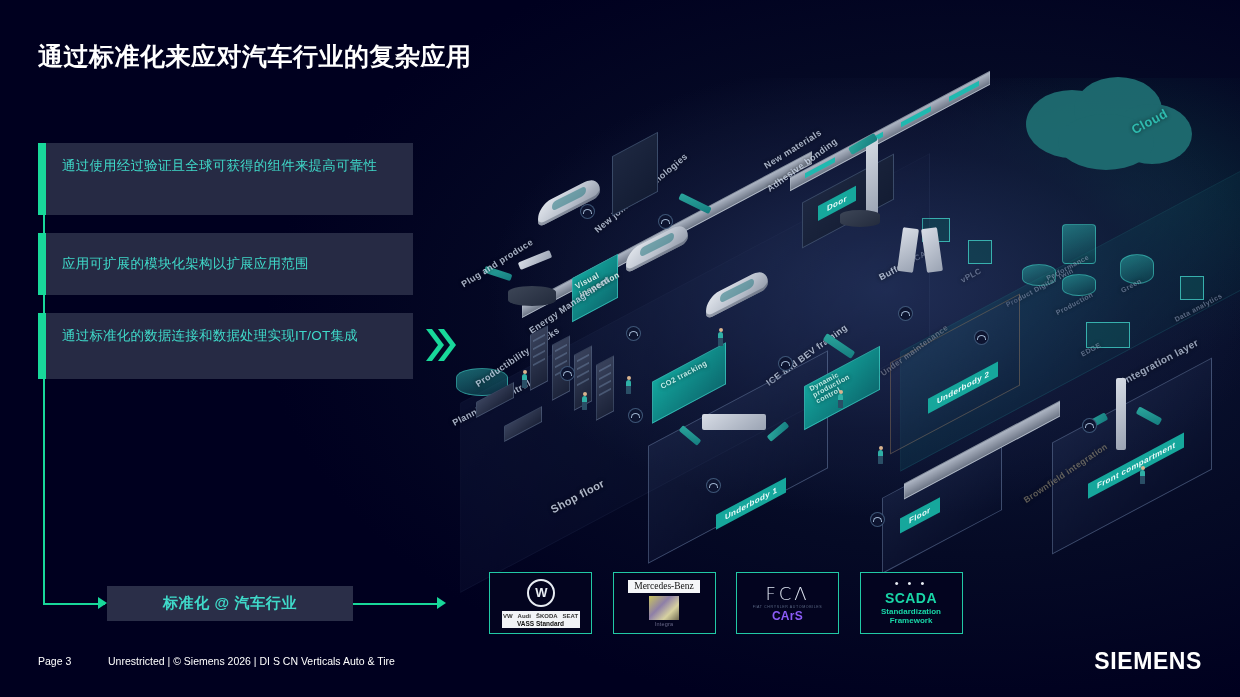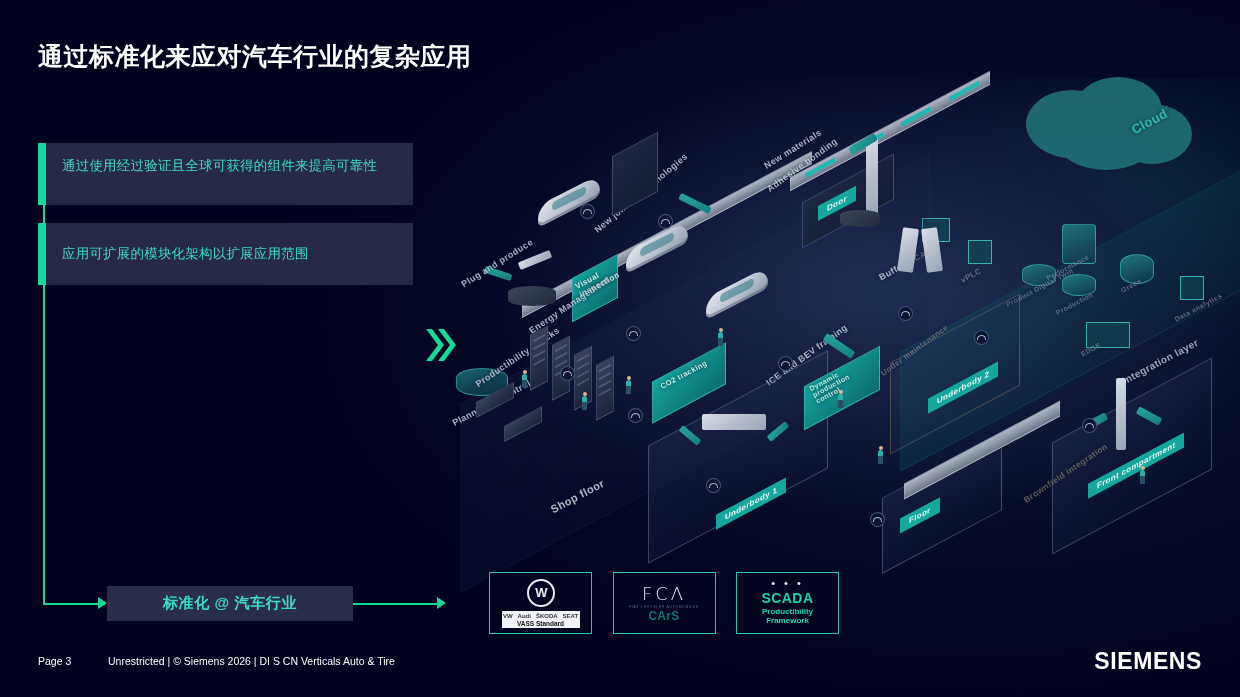--- a/index.html
+++ b/index.html
@@ -205,21 +205,21 @@
     background:linear-gradient(135deg,#c9c45e 0%,#8e7fa8 40%,#d7d2a0 70%,#6f6a52 100%);
     position:relative;
   }
   .mb-cap { font-size:5.5px; color:#6a6a8a; margin-top:1px; letter-spacing:.2px; }
 
   .fca {
     color:#dfe6f2; font-size:18px; font-weight:300; letter-spacing:3px;
     font-family:"DejaVu Sans",sans-serif;
   }
   .fca-sub { font-size:3.6px; color:#5c6a86; letter-spacing:.6px; margin-top:1px; }
-  .logo-cap { color:#0f766e; font-size:12px; font-weight:bold; letter-spacing:.3px; }
+  .logo-cap { color:#8b5cf6; font-size:12px; font-weight:bold; letter-spacing:.3px; }
 
   .bmw-ring {
     width:22px; height:22px; border-radius:50%;
     background:conic-gradient(#0f2a52 0deg 90deg,#e9eef5 90deg 180deg,#0f2a52 180deg 270deg,#e9eef5 270deg 360deg);
     border:3px solid #1b1b1b; position:relative;
     box-shadow:0 0 0 1px #5a5a5a;
   }
 
   .sicar-dots { color:#e8edf3; font-size:11px; letter-spacing:3px; line-height:.6; }
   .sicar { color:#19d6a7; font-size:14px; font-weight:bold; margin-top:3px; letter-spacing:.4px; }
@@ -428,32 +428,36 @@
   </div>
 
   <div class="vline"></div>
   <div class="hline"></div>
   <div class="arrowL"></div>
   <div class="hline2"></div>
   <div class="arrowR"></div>
 
   <div class="bullets">
 
-    <div class="bullet" style="height:62px;">
+    <div class="bullet" style="height:72px;">
       <div class="bar"></div>
       <div class="txt">通过使用经过验证且全球可获得的组件来提高可靠性</div>
     </div>
 
     <div class="bullet" style="height:62px;">
       <div class="bar"></div>
       <div class="txt" style="display:flex; align-items:center;">应用可扩展的模块化架构以扩展应用范围</div>
     </div>
 
 
 
+    <div class="bullet" style="height:66px;">
+      <div class="bar"></div>
+      <div class="txt">通过标准化的数据连接和数据处理实现IT/OT集成</div>
+    </div>
 
   </div>
 
   <div class="summary">
     <span>标准化 @ 汽车行业</span>
   </div>
 
   <div class="logos">
 
 
@@ -465,33 +469,38 @@
         <div class="brands">
           <span>VW</span>
           <span>Audi</span>
           <span>ŠKODA</span>
           <span>SEAT</span>
         </div>
         <div class="cap">VASS Standard</div>
       </div>
     </div>
 
+    <div class="logobox">
+      <div class="mb-word">Mercedes-Benz</div>
+      <div class="mb-img"></div>
+      <div class="mb-cap">Integra</div>
+    </div>
 
     <div class="logobox">
       <div class="fca">FCΛ</div>
       <div class="fca-sub">FIAT CHRYSLER AUTOMOBILES</div>
       <div class="logo-cap">CArS</div>
     </div>
 
 
     <div class="logobox">
       <div class="sicar-dots">• • •</div>
       <div class="sicar">SCADA</div>
       <div class="sicar-sub">
-        <span>Productibility</span><br>
+        <span>Standardization</span><br>
         <span>Framework</span>
       </div>
     </div>
 
   </div>
 
   <div class="pg">Page 3</div>
   <div class="meta">Unrestricted | © Siemens 2026 | DI S CN Verticals Auto &amp; Tire</div>
   <div class="siemens">SIEMENS</div>
 

